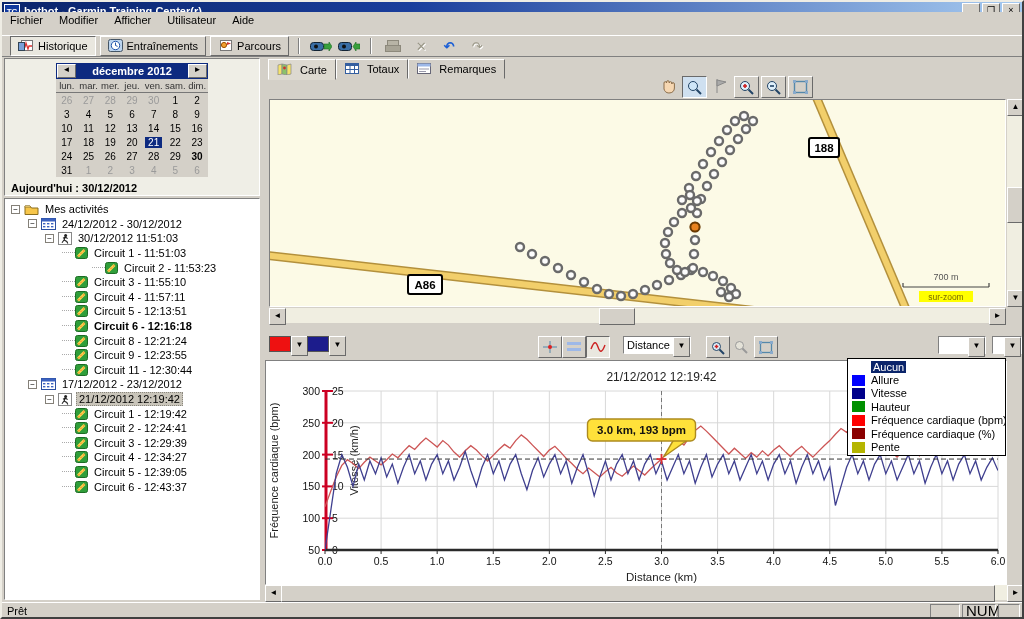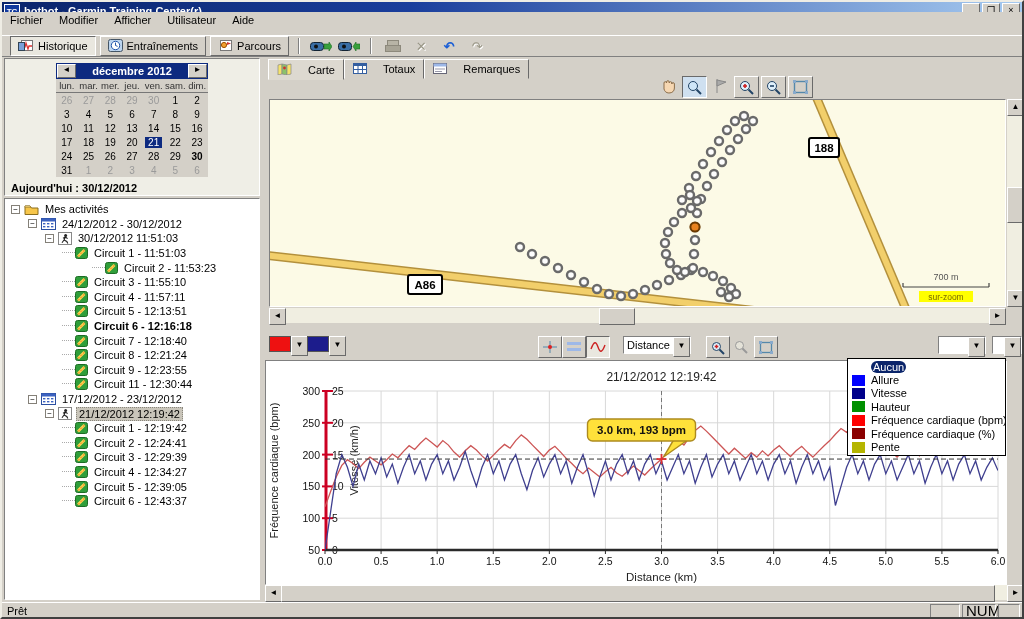--- a/index.html
+++ b/index.html
@@ -34,21 +34,21 @@
   .cal-bold{font-weight:bold;}
   .today-label{font-weight:bold;margin:5px 0 0 6px;font-size:11px;}
   .tree-panel{position:absolute;left:2px;top:196px;width:256px;height:402px;background:#fff;border:1px solid;border-color:#808080 #fff #fff #808080;box-sizing:border-box;overflow:hidden;padding-top:3px;}
   .tree-row{display:flex;align-items:center;height:14.6px;white-space:nowrap;}
   .tree-exp{width:9px;height:9px;box-sizing:border-box;border:1px solid #848078;background:#fff;font-size:8px;line-height:7px;text-align:center;color:#000;margin-right:4px;flex:0 0 auto;}
   .tree-ico{margin-right:4px;display:flex;flex:0 0 auto;}
   .tree-label{padding:0 2px;}
   .tree-sel{background:#c9c5ba;border:1px dotted #8a877e;}
   
   .map-tabs{position:absolute;left:266px;top:57px;height:19px;display:flex;}
-  .map-tab{display:flex;align-items:center;gap:16px;padding:0 8px;height:18px;border:1px solid;border-color:#fff #6a6a6a transparent #fff;background:#d4d0c8;font-size:11px;}
+  .map-tab{display:flex;align-items:center;gap:8px;padding:0 8px;height:18px;border:1px solid;border-color:#fff #6a6a6a transparent #fff;background:#d4d0c8;font-size:11px;}
   .map-tab.active{background:#ddd9d0;height:19px;font-weight:normal;}
   .map-tools{position:absolute;left:655px;top:74px;display:flex;gap:2px;}
   .mtool{width:23px;height:20px;display:flex;align-items:center;justify-content:center;}
   .mtool.pressed{background:#cfe0f0;}
   .map-view{position:absolute;left:267px;top:97px;width:737px;height:208px;background:#fcfae6;border:1px solid;border-color:#808080 #fff #fff #808080;box-sizing:border-box;overflow:hidden;}
   .vscroll{position:absolute;width:16px;background:#f0eee1;display:flex;flex-direction:column;}
   .hscroll{position:absolute;height:15px;background:#f0eee1;display:flex;}
   .sbtn{width:15px;height:15px;font-size:8px;line-height:13px;text-align:center;color:#000;flex:0 0 auto;}
   .sthumb{background:#d4d0c8;border:1px solid;border-color:#fff #6a6a6a #6a6a6a #fff;position:absolute;}
   
@@ -56,21 +56,21 @@
   .color-combo{position:absolute;top:3px;display:flex;height:18px;}
   .swatch{width:22px;height:16px;border:1px solid #555;box-sizing:border-box;}
   .combo-arrow-btn{width:15px;height:18px;font-size:8px;line-height:16px;text-align:center;}
   .toggle3{position:absolute;top:3px;width:22px;height:20px;display:flex;align-items:center;justify-content:center;}
   .combo{position:absolute;top:3px;height:18px;display:flex;background:#fff;border:1px solid;border-color:#808080 #fff #fff #808080;box-sizing:border-box;}
   .combo .cv{flex:1;padding:2px 3px;font-size:11px;white-space:nowrap;overflow:hidden;}
   .chart-area{position:absolute;left:263px;top:358px;width:742px;height:225px;background:#fff;border:1px solid;border-color:#808080 #fff #fff #808080;box-sizing:border-box;}
   .legend-popup{position:absolute;left:845px;top:356px;width:157px;background:#fff;border:1px solid #000;z-index:60;padding:1px 0;}
   .leg-row{display:flex;align-items:center;height:13.4px;padding:0 2px;}
   .leg-swatch{width:13px;height:11px;margin:0 6px 0 2px;flex:0 0 auto;}
-  .leg-label{font-size:11px;white-space:nowrap;border-radius:6px;}
+  .leg-label{font-size:11px;white-space:nowrap;}
   .leg-sel{background:#0a246a;color:#fff;padding:0 2px;}
   .statusbar{position:absolute;left:0;top:600px;width:100%;height:17px;border-top:1px solid #fff;display:flex;align-items:center;box-sizing:border-box;background:#d4d0c8;}
   .status-text{flex:1;padding-left:5px;}
   .status-cell{height:13px;margin-right:2px;border:1px solid;border-color:#808080 #fff #fff #808080;font-size:15px;line-height:12px;padding:0 3px;text-align:center;}
   svg text{font-family:"Liberation Sans",sans-serif;}
 </style>
 </head>
 <body>
 
 <div id="app">
@@ -320,31 +320,20 @@
       <div class="tree-row" style="padding-left: 57px; font-weight: bold;">
         <span style="width:13px;flex:0 0 auto;border-top:1px dotted #aaa;height:1px;margin-right:0;"></span>
         <span class="tree-ico">
           <svg width="13" height="12">
             <rect x="0.5" y="0.5" width="12" height="11" rx="2" fill="#2f9e3a" stroke="#1c6c24"></rect>
             <path d="M3 9.5 L9.5 3" stroke="#ffd34d" stroke-width="2.6"></path>
             <path d="M3 9.5 L9.5 3" stroke="#e87820" stroke-width="1" stroke-dasharray="2,1.6"></path>
           </svg>
         </span>
         <span class="tree-label ">Circuit 6 - 12:16:18</span>
-      </div>
-      <div class="tree-row" style="padding-left: 57px;">
-        <span style="width:13px;flex:0 0 auto;border-top:1px dotted #aaa;height:1px;margin-right:0;"></span>
-        <span class="tree-ico">
-          <svg width="13" height="12">
-            <rect x="0.5" y="0.5" width="12" height="11" rx="2" fill="#2f9e3a" stroke="#1c6c24"></rect>
-            <path d="M3 9.5 L9.5 3" stroke="#ffd34d" stroke-width="2.6"></path>
-            <path d="M3 9.5 L9.5 3" stroke="#e87820" stroke-width="1" stroke-dasharray="2,1.6"></path>
-          </svg>
-        </span>
-        <span class="tree-label ">Circuit 7 - 12:18:40</span>
       </div>
       <div class="tree-row" style="padding-left: 57px;">
         <span style="width:13px;flex:0 0 auto;border-top:1px dotted #aaa;height:1px;margin-right:0;"></span>
         <span class="tree-ico">
           <svg width="13" height="12">
             <rect x="0.5" y="0.5" width="12" height="11" rx="2" fill="#2f9e3a" stroke="#1c6c24"></rect>
             <path d="M3 9.5 L9.5 3" stroke="#ffd34d" stroke-width="2.6"></path>
             <path d="M3 9.5 L9.5 3" stroke="#e87820" stroke-width="1" stroke-dasharray="2,1.6"></path>
           </svg>
         </span>

